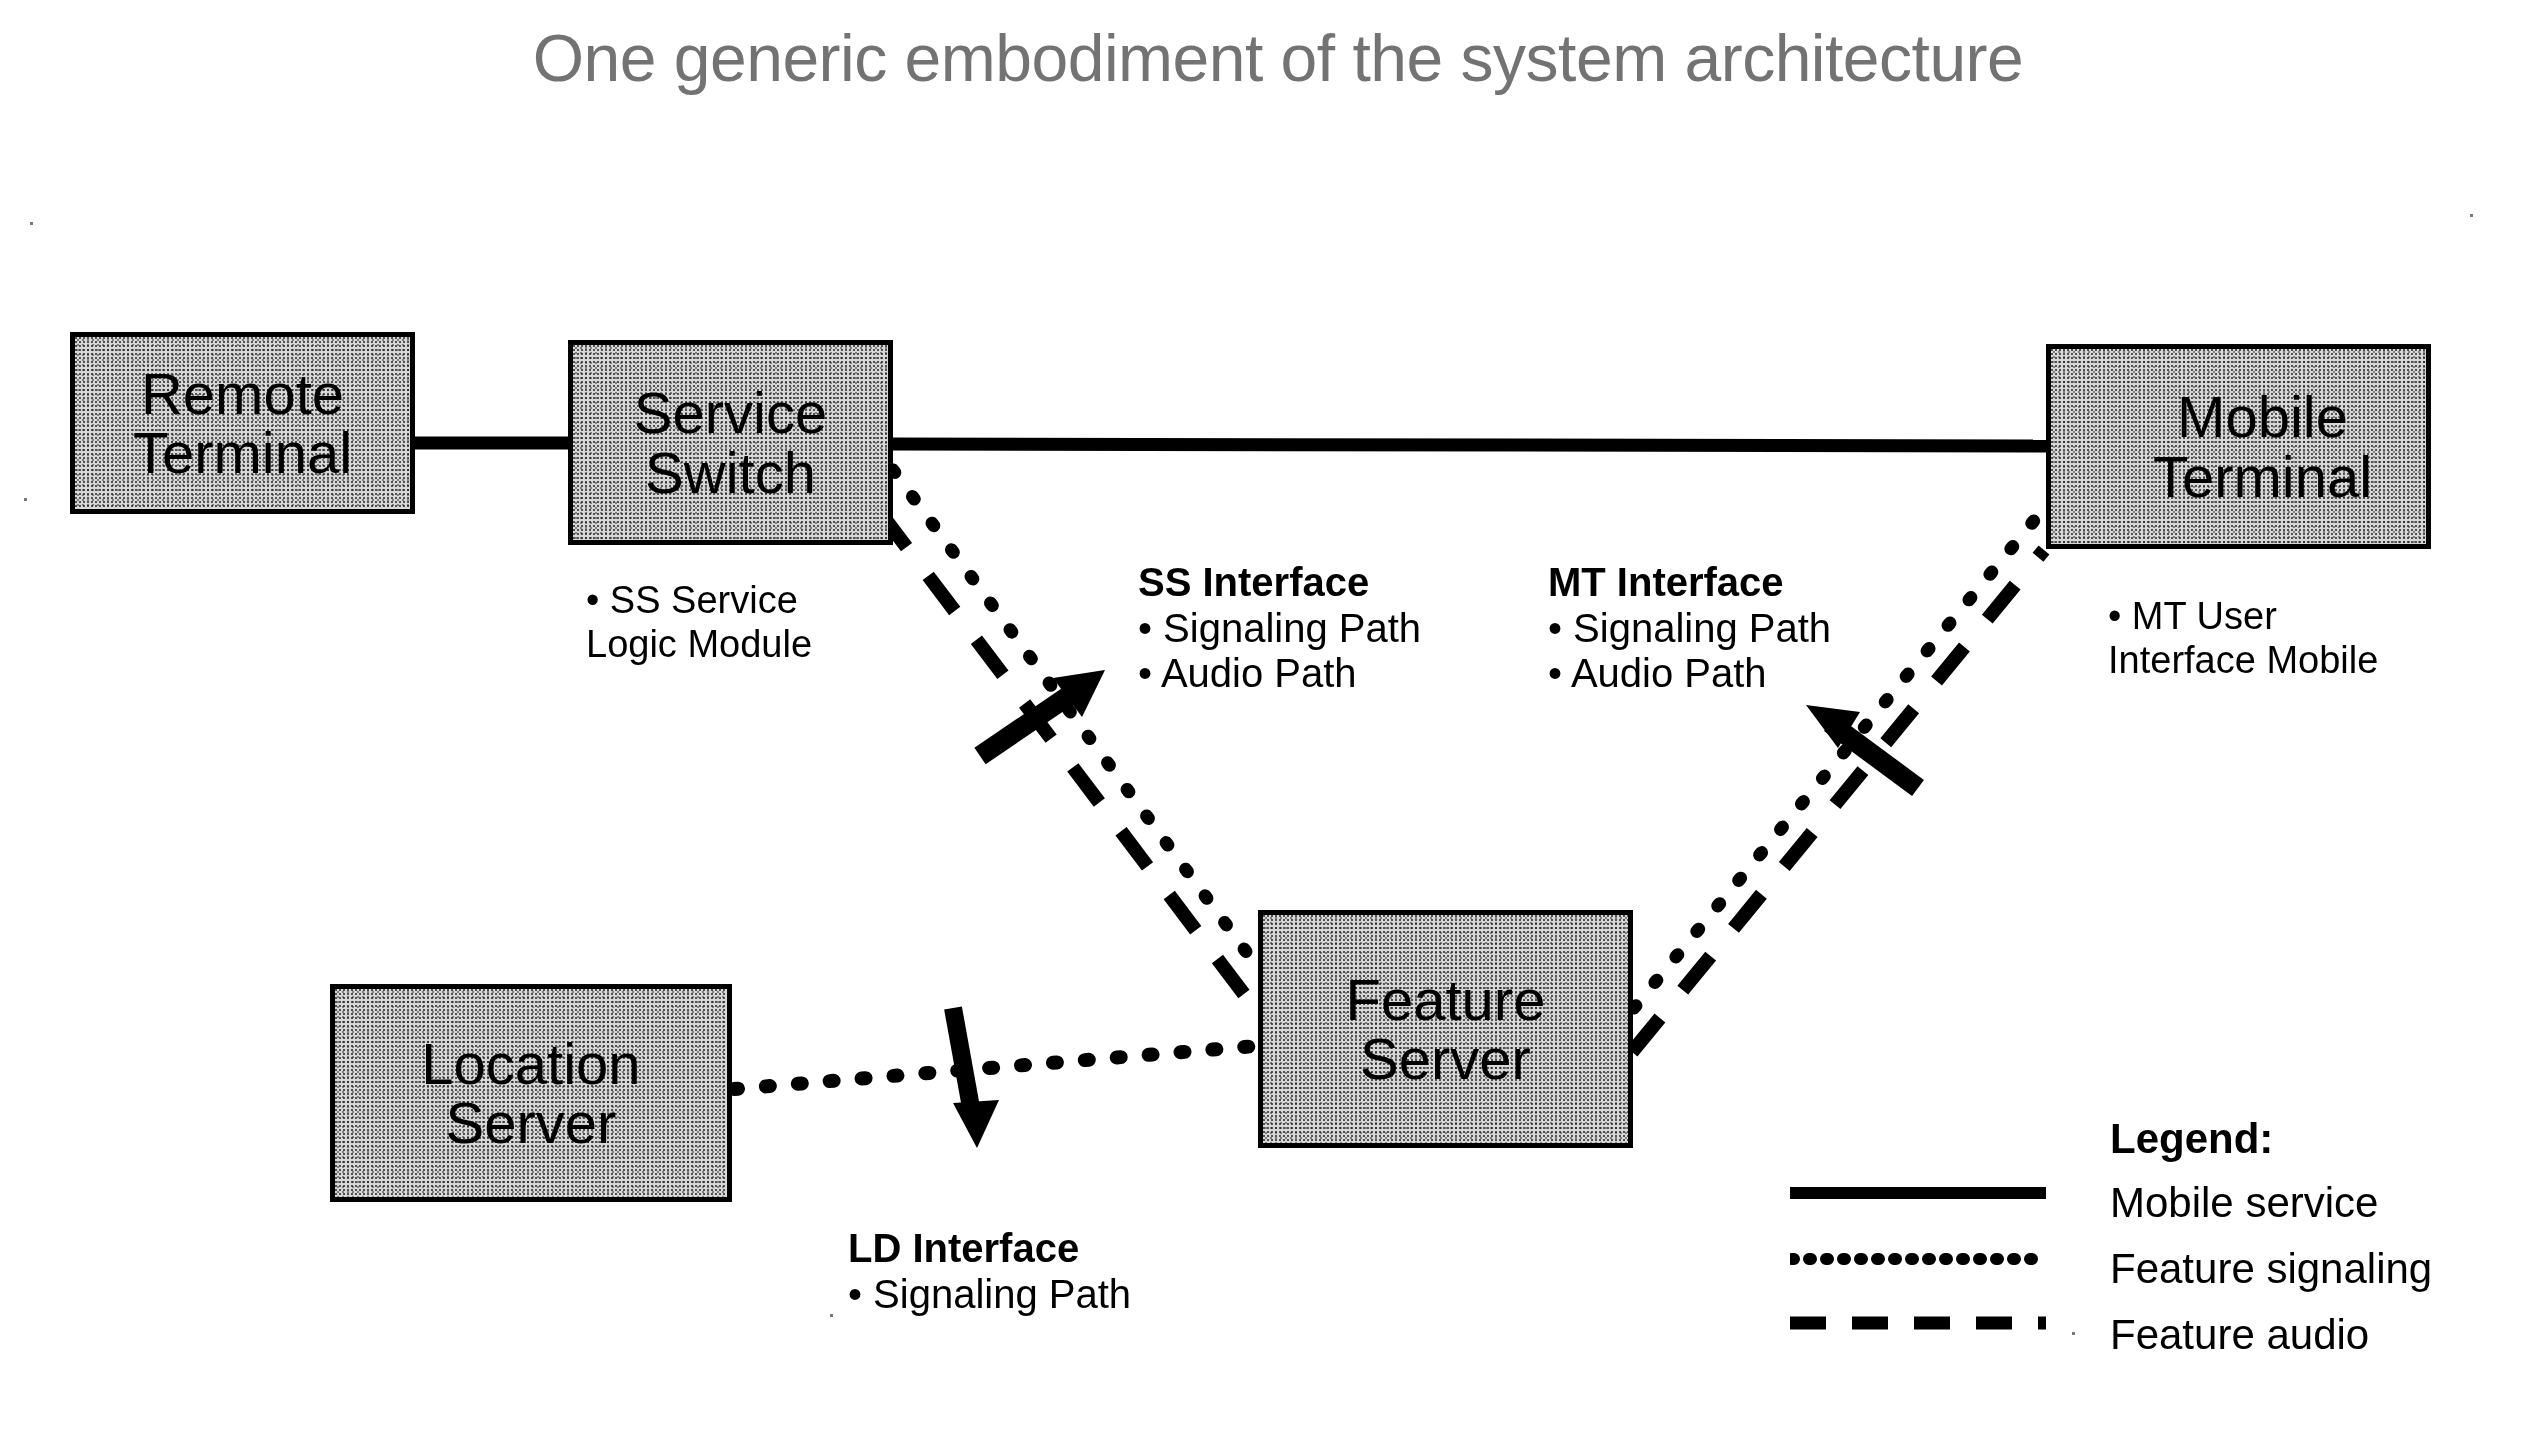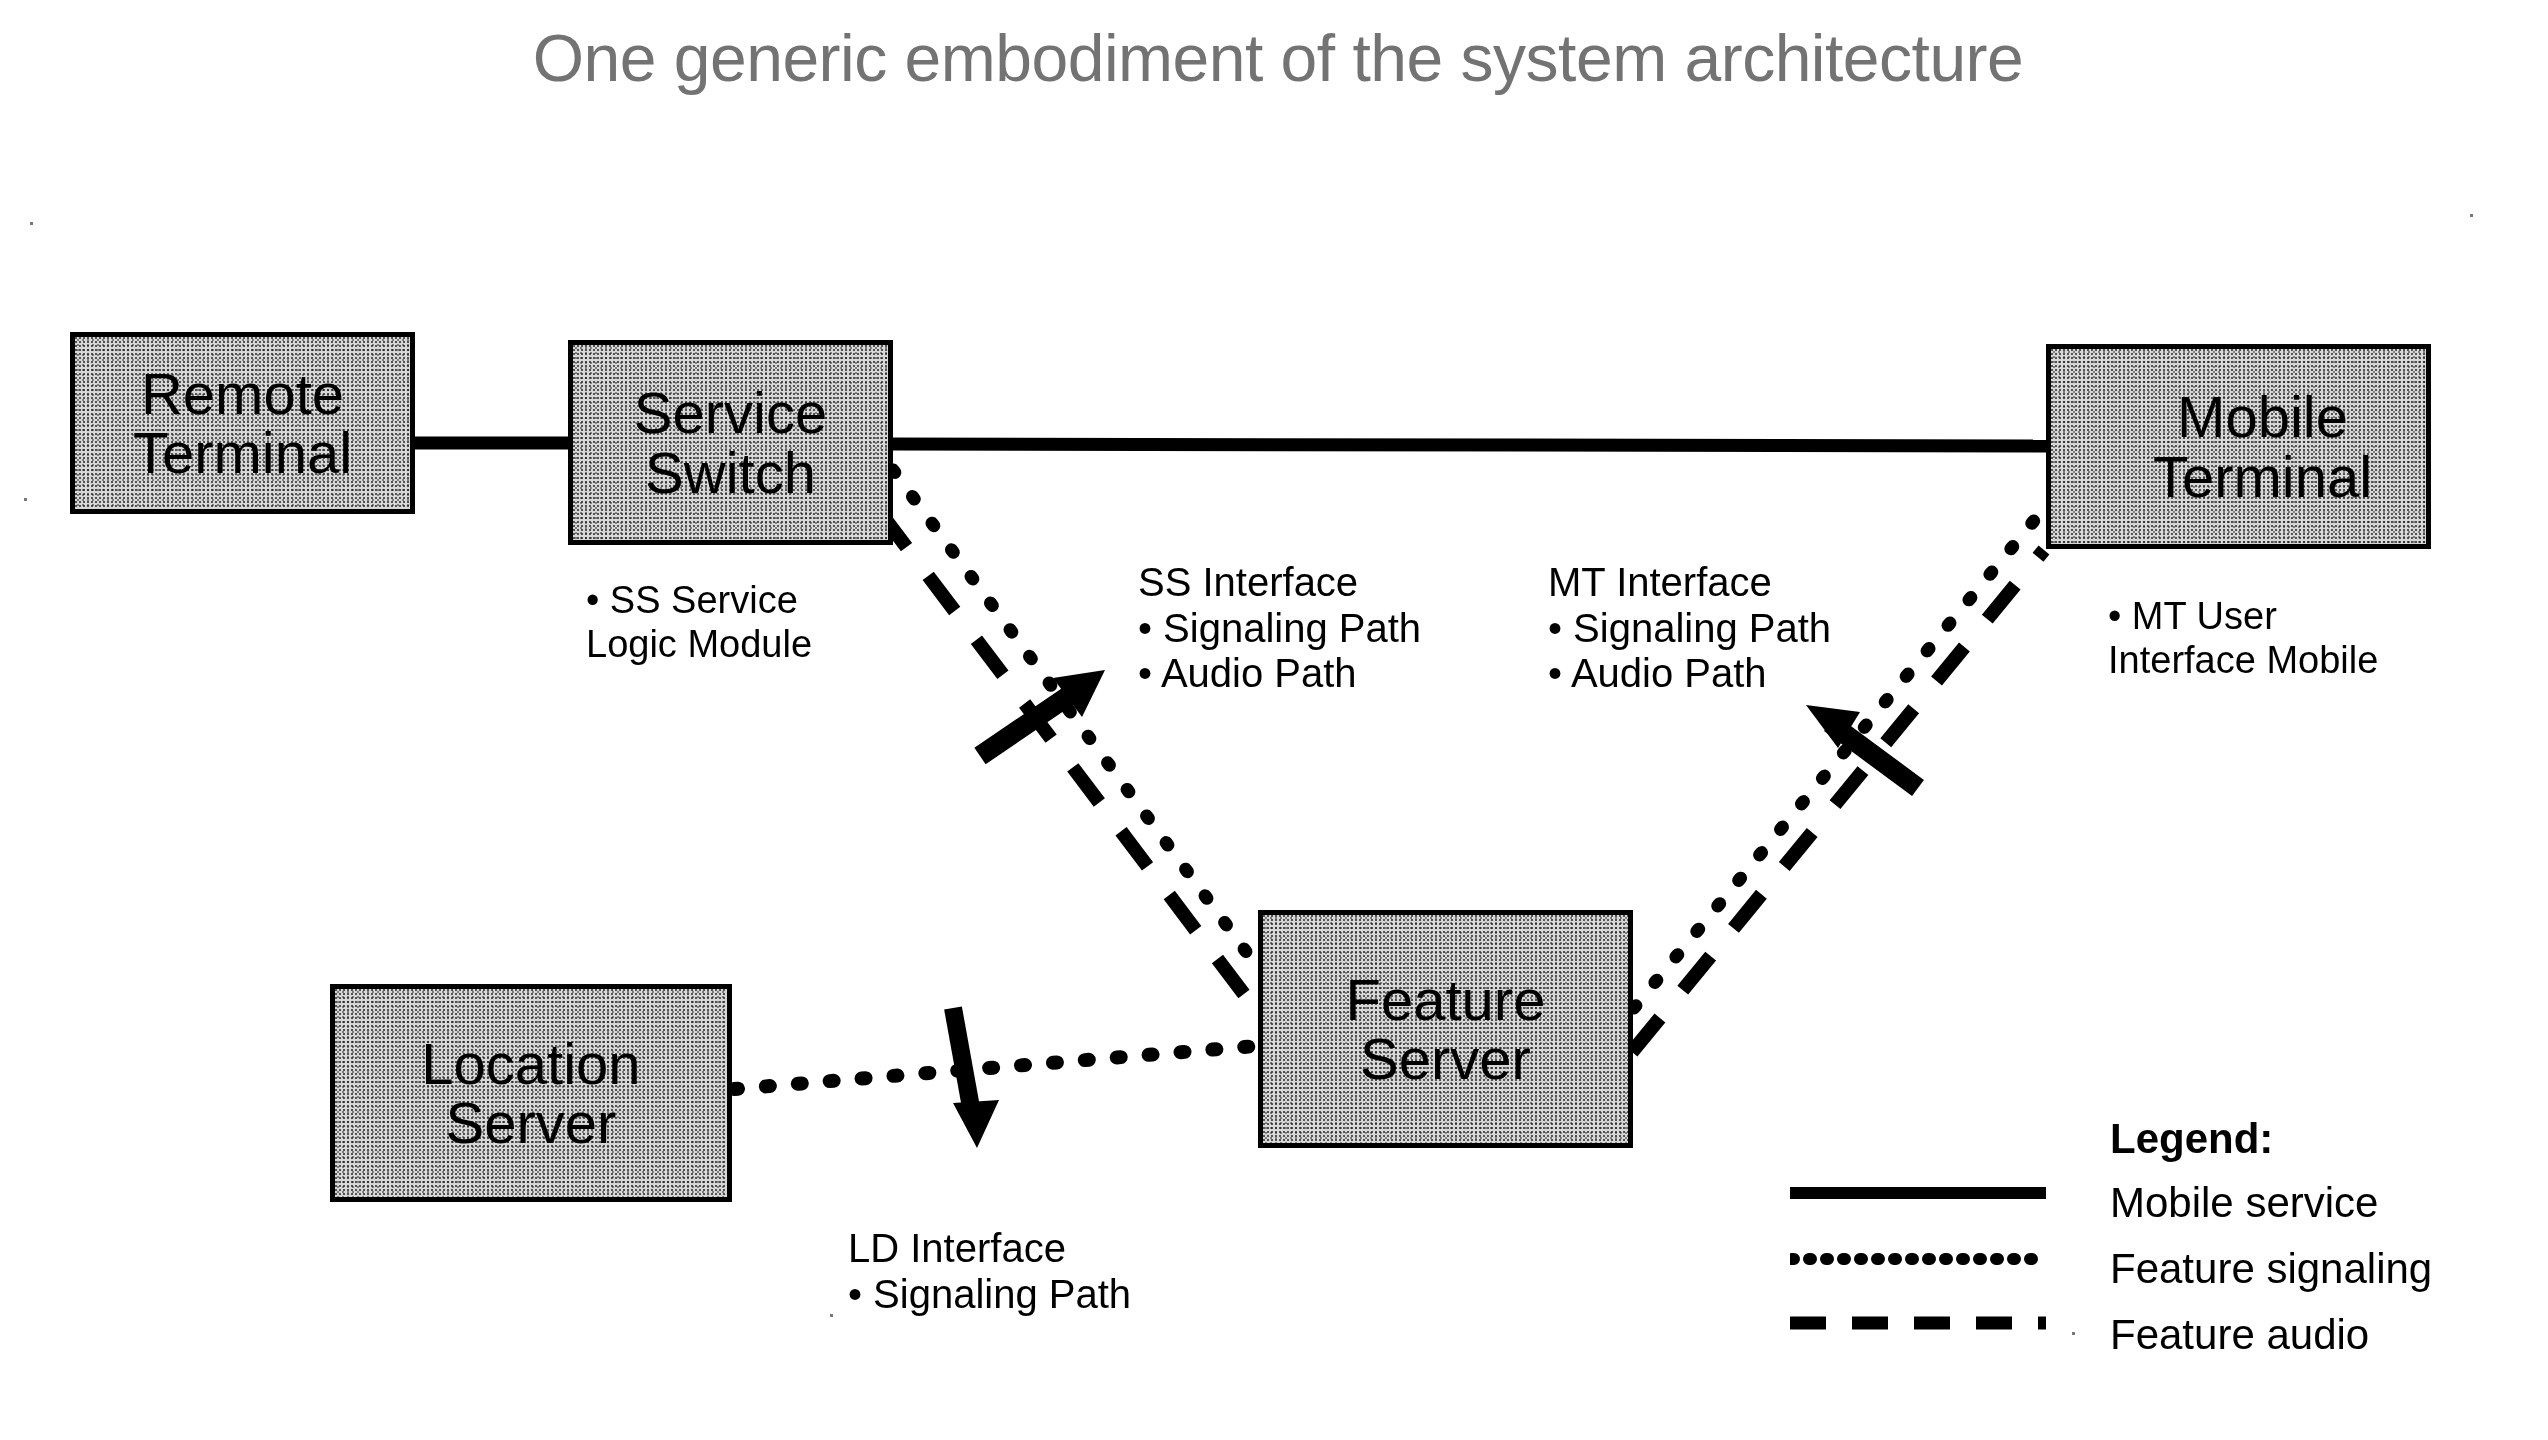--- a/index.html
+++ b/index.html
@@ -65,21 +65,21 @@
 
   
   .annot {
     position: absolute;
     color: #000000;
     white-space: nowrap;
     margin-left: 20px;
   }
   .annot .hdr {
     font-size: 40px;
-    font-weight: normal;
+    font-weight: bold;
     line-height: 1.14;
     display: block;
   }
   .annot .li {
     font-size: 40px;
     line-height: 1.14;
     display: block;
   }
   .annot.small .li { font-size: 38px; line-height: 1.16; }
 

